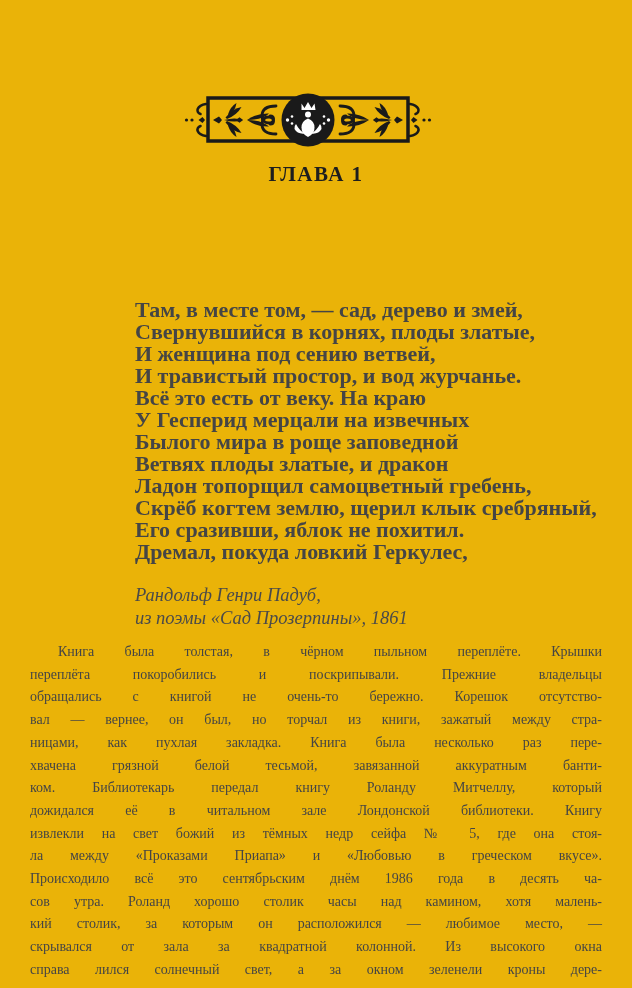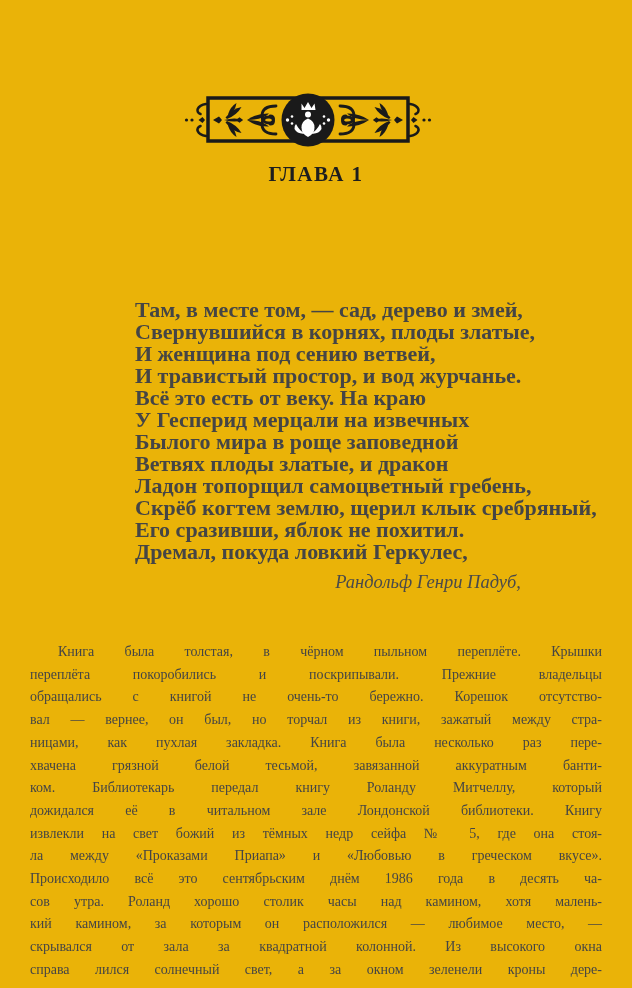--- a/index.html
+++ b/index.html
@@ -39,22 +39,22 @@
     width: 386px;
   }
   .poem-line {
     font-size: 22px;
     line-height: 22px;
     white-space: nowrap;
     color: #454545;
     font-weight: bold;
   }
   .attribution {
-    margin-top: 8px;
-    text-align: right;
+    margin-top: 21px;
+    text-align: left;
     font-style: italic;
     font-size: 18.5px;
     line-height: 22.5px;
     color: #4a4a4a;
   }
   .body-text {
     position: absolute;
     top: 641px;
     left: 30px;
     width: 572px;
@@ -136,34 +136,35 @@
       <div class="poem-line">У Гесперид мерцали на извечных</div>
       <div class="poem-line">Былого мира в роще заповедной</div>
       <div class="poem-line">Ветвях плоды златые, и дракон</div>
       <div class="poem-line">Ладон топорщил самоцветный гребень,</div>
       <div class="poem-line">Скрёб когтем землю, щерил клык сребряный,</div>
       <div class="poem-line">Его сразивши, яблок не похитил.</div>
       <div class="poem-line">Дремал, покуда ловкий Геркулес,</div>
     </div>
     <div class="attribution">
       <div>Рандольф Генри Падуб,</div>
+      <div>из поэмы «Сад Прозерпины», 1861</div>
     </div>
   </div>
 
   <div class="body-text">
     <div class="jline first">Книга была толстая, в чёрном пыльном переплёте. Крышки</div>
     <div class="jline">переплёта покоробились и поскрипывали. Прежние владельцы</div>
     <div class="jline">обращались с книгой не очень-то бережно. Корешок отсутство-</div>
     <div class="jline">вал — вернее, он был, но торчал из книги, зажатый между стра-</div>
     <div class="jline">ницами, как пухлая закладка. Книга была несколько раз пере-</div>
     <div class="jline">хвачена грязной белой тесьмой, завязанной аккуратным банти-</div>
     <div class="jline">ком. Библиотекарь передал книгу Роланду Митчеллу, который</div>
     <div class="jline">дожидался её в читальном зале Лондонской библиотеки. Книгу</div>
     <div class="jline">извлекли на свет божий из тёмных недр сейфа № 5, где она стоя-</div>
     <div class="jline">ла между «Проказами Приапа» и «Любовью в греческом вкусе».</div>
     <div class="jline">Происходило всё это сентябрьским днём 1986 года в десять ча-</div>
     <div class="jline">сов утра. Роланд хорошо столик часы над камином, хотя малень-</div>
-    <div class="jline">кий камином, за которым он расположился — любимое место, —</div>
+    <div class="jline">кий столик, за которым он расположился — любимое место, —</div>
     <div class="jline">скрывался от зала за квадратной колонной. Из высокого окна</div>
     <div class="jline">справа лился солнечный свет, а за окном зеленели кроны дере-</div>
   </div>
 
 </div>
 
 </body></html>

